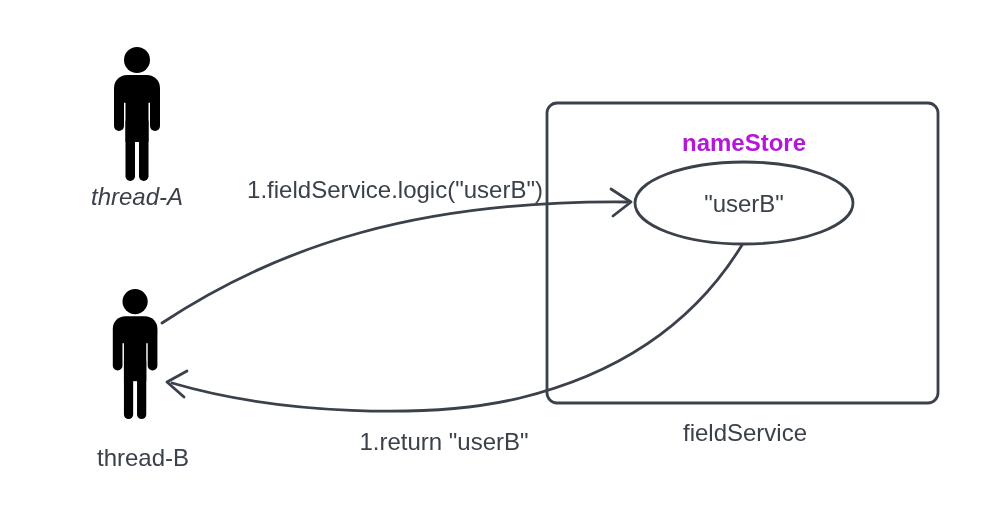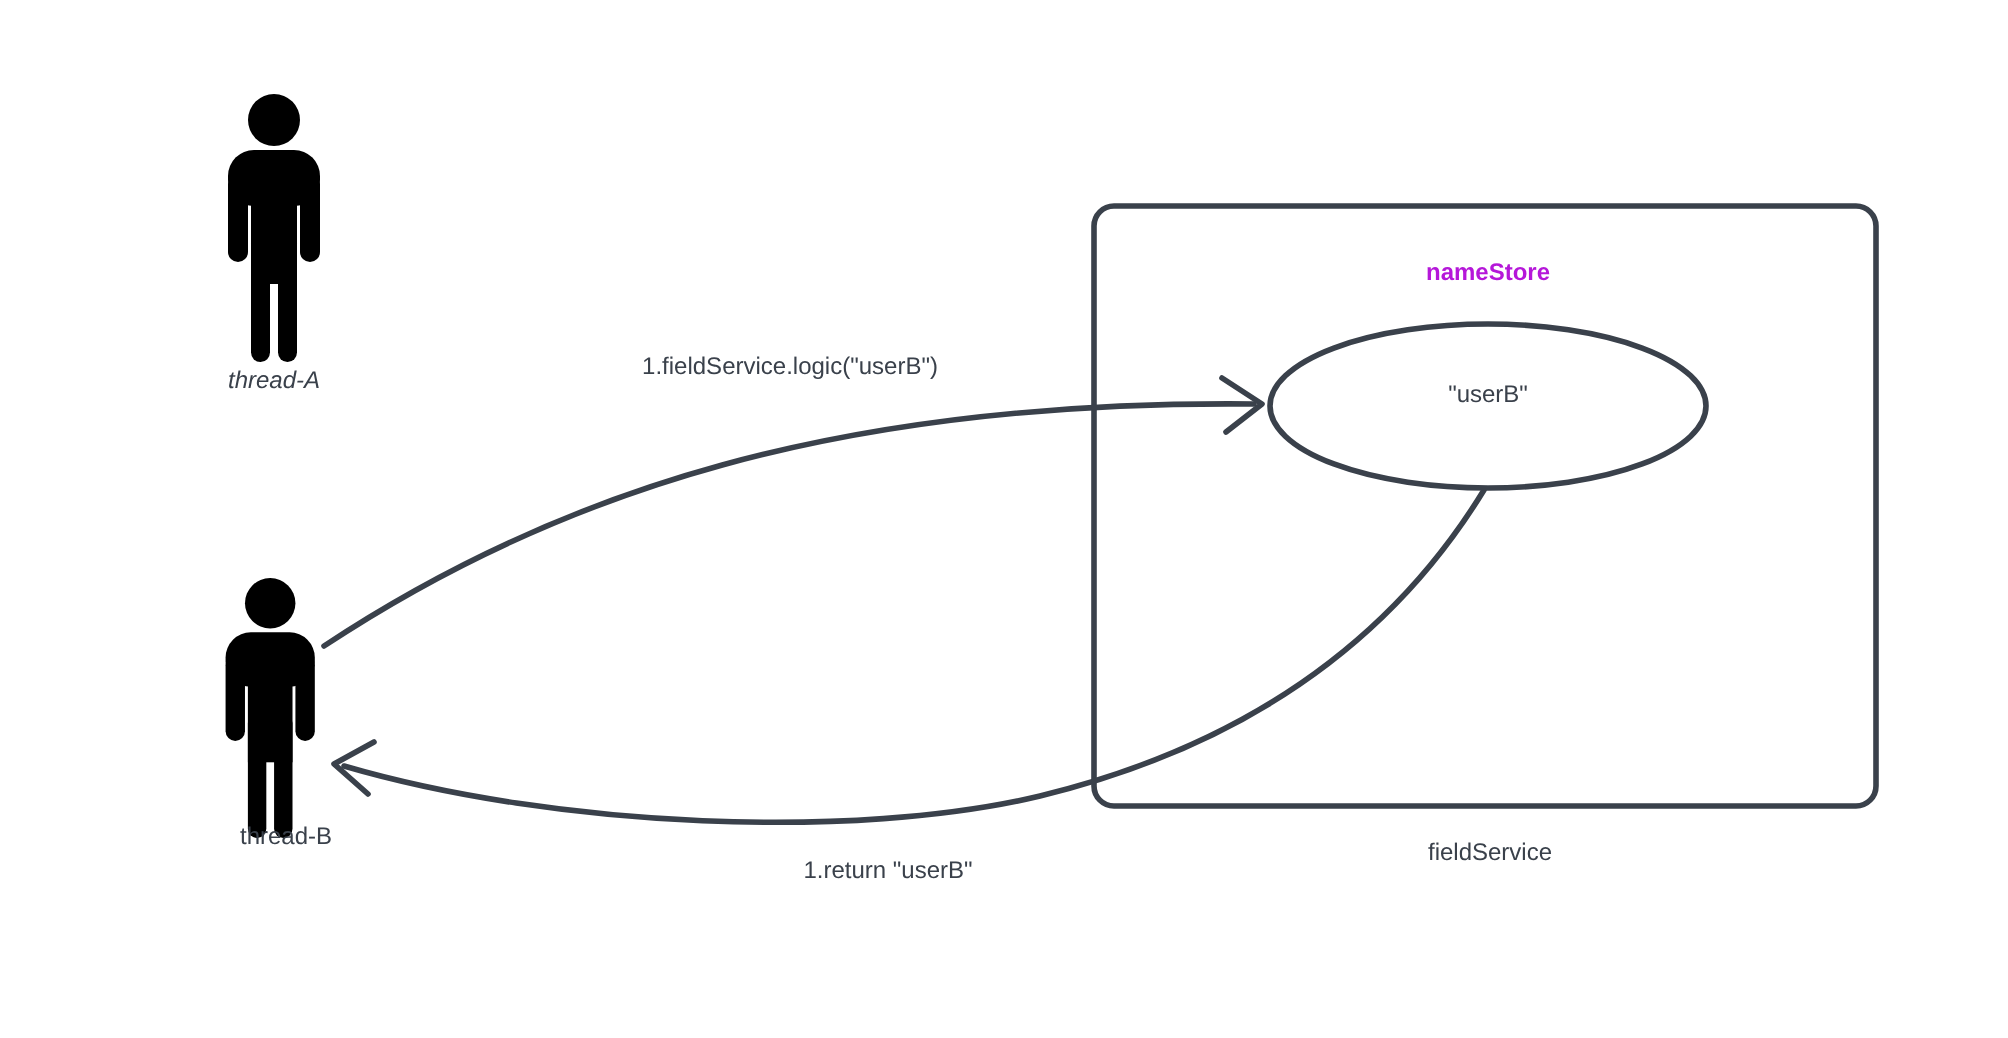--- a/index.html
+++ b/index.html
@@ -9,21 +9,21 @@
     height: 519px;
     background: #ffffff;
     font-family: "Liberation Sans", sans-serif;
     overflow: hidden;
   }
   .layer { position: absolute; left: 0; top: 0; }
   .label {
     position: absolute;
     transform: translateX(-50%);
     white-space: nowrap;
-    font-size: 12px;
+    font-size: 24px;
     color: #3a414b;
     line-height: 1.1;
   }
   .label.store-title {
     font-weight: bold;
     color: #b517d9;
   }
 </style>
 </head>
 <body>
@@ -58,21 +58,21 @@
       <rect x="7" y="40" width="10" height="44" rx="5"></rect>
       <rect x="43" y="40" width="10" height="44" rx="5"></rect>
       <rect x="18.5" y="38" width="23" height="57"></rect>
       <rect x="18.5" y="70" width="9.5" height="64" rx="4.7"></rect>
       <rect x="32" y="70" width="9.5" height="64" rx="4.7"></rect>
     </g>
   </svg>
 
   <div class="label" style="left:137px; top:184px;font-style:italic;">thread-A</div>
 
-  <div class="label" style="left:143px; top:412px;text-align:center;">thread-B</div>
+  <div class="label" style="left:143px; top:445px;text-align:center;">thread-B</div>
 
   <div class="label" style="left:395px; top:177px;">1.fieldService.logic("userB")</div>
 
   <div class="label" style="left:444px; top:429px;">1.return "userB"</div>
 
   <div class="label" style="left:745px; top:420px;">fieldService</div>
 
   <div class="label store-title" style="left:744px; top:130px;">nameStore</div>
 
   <div class="label" style="left:744px; top:191px;">"userB"</div>

